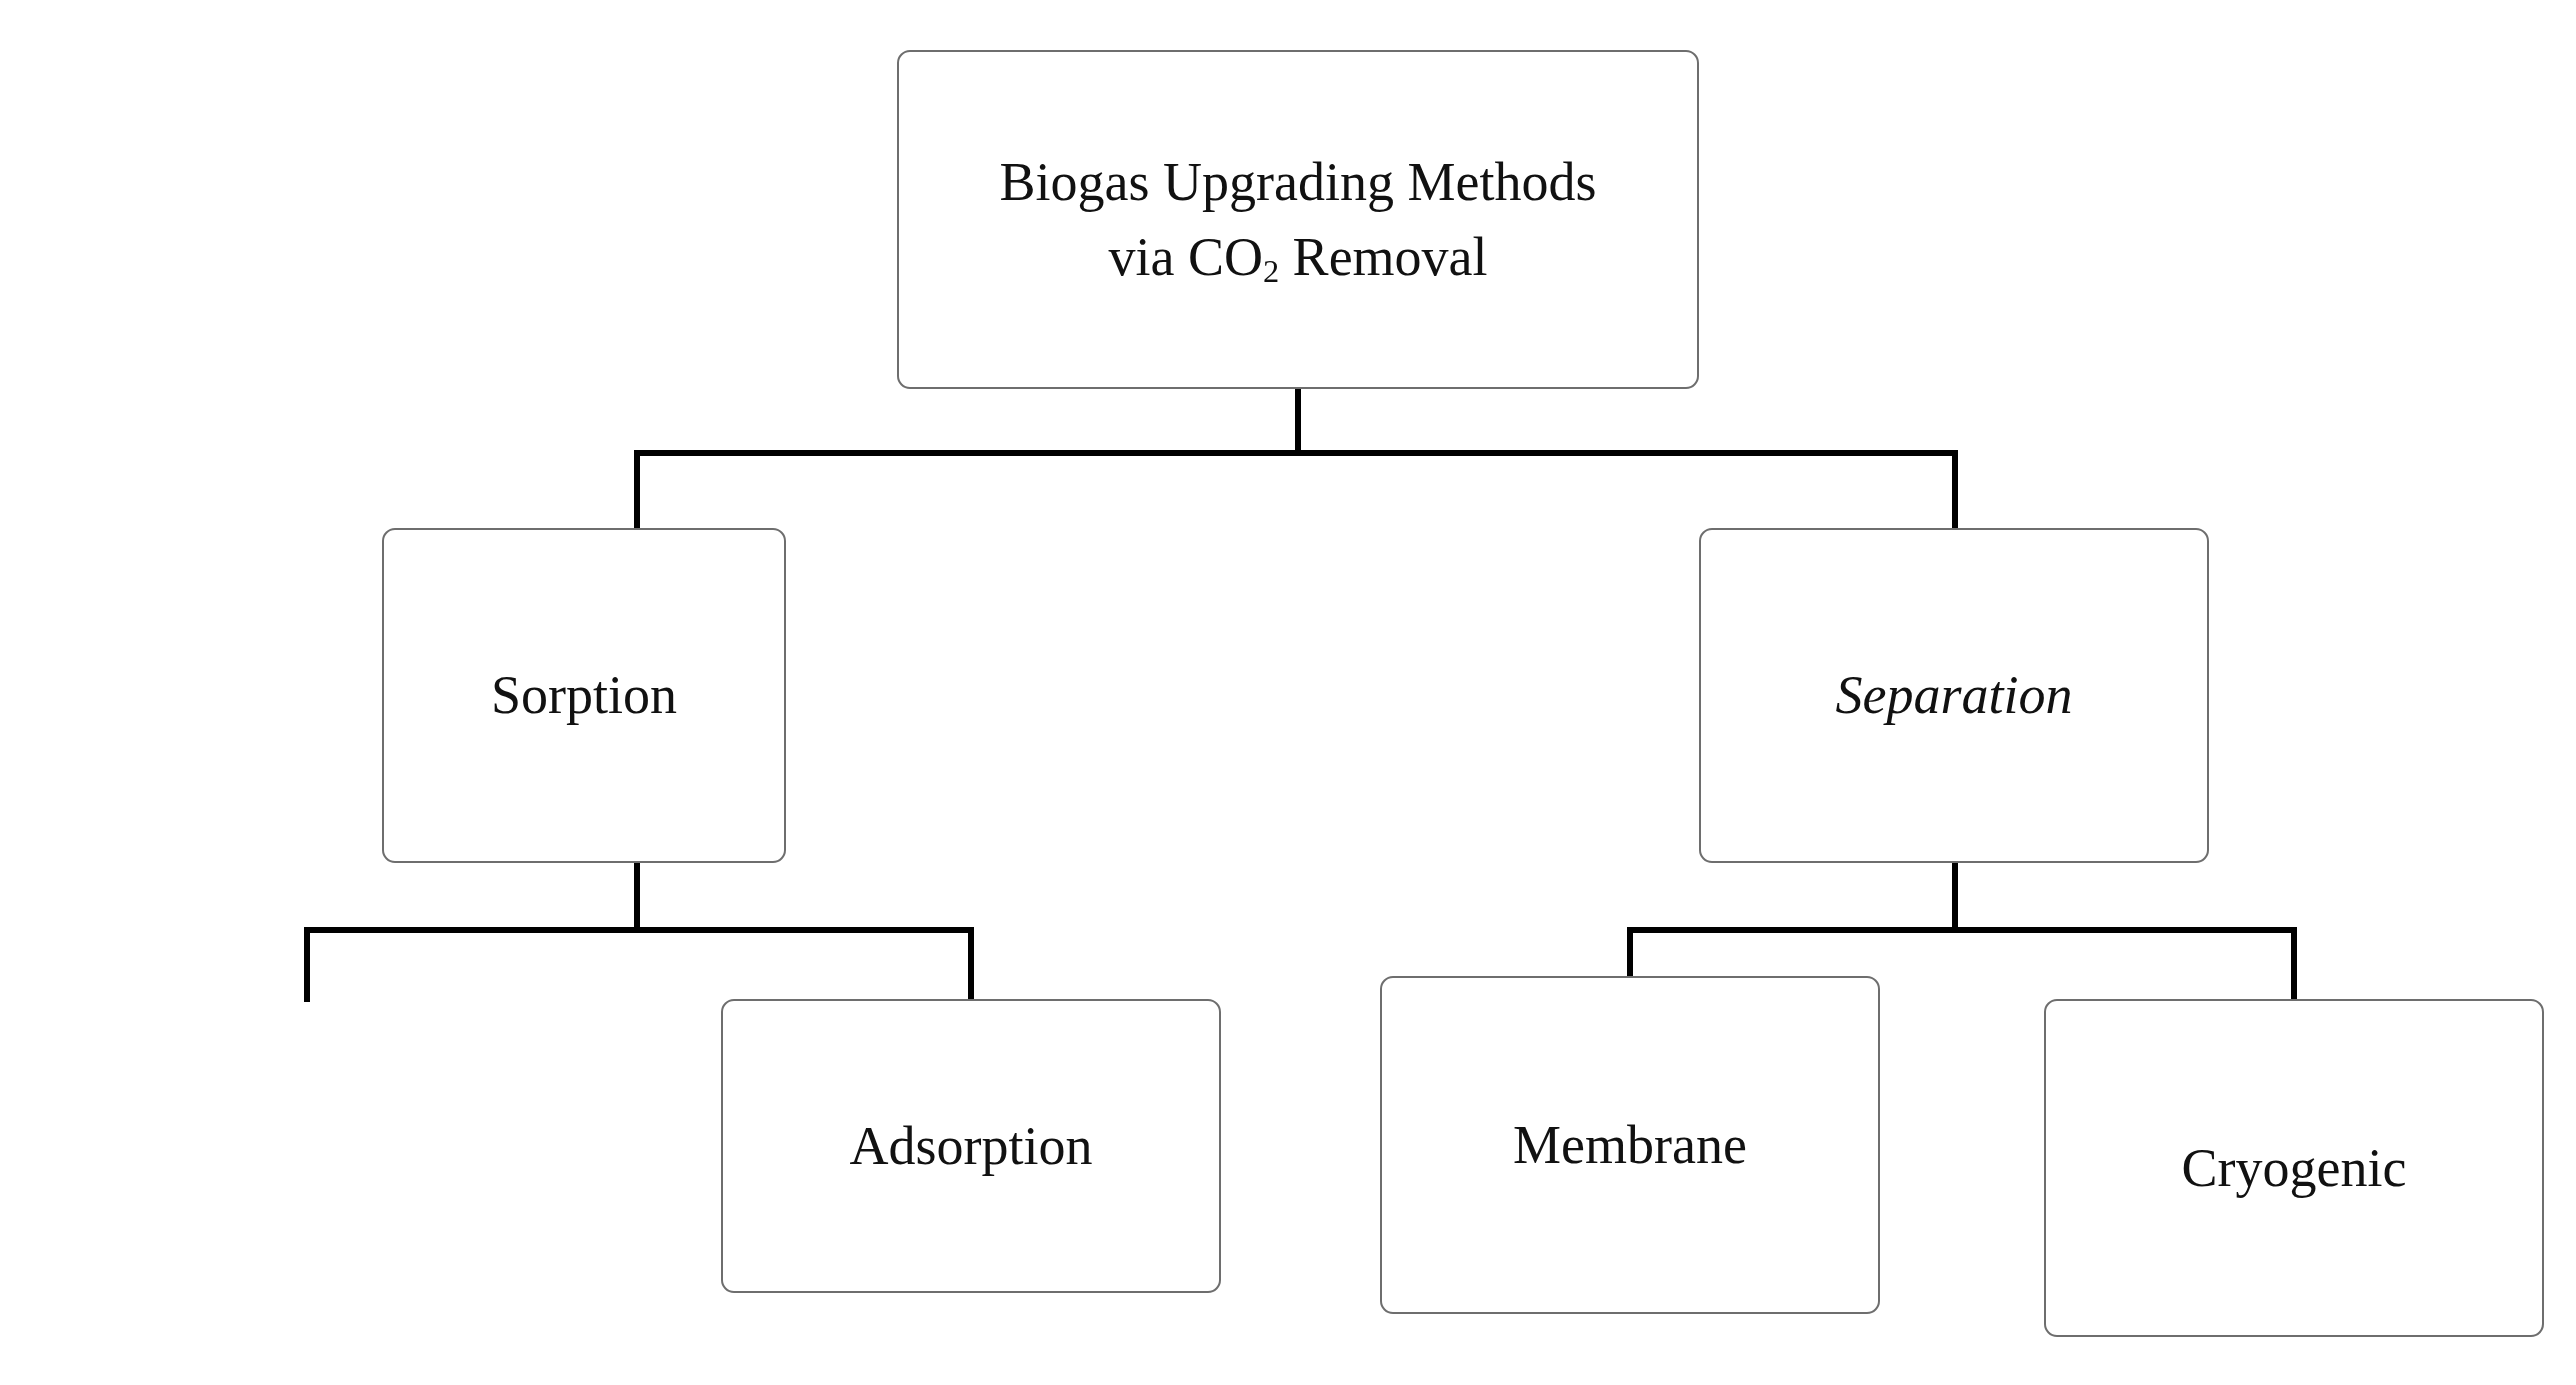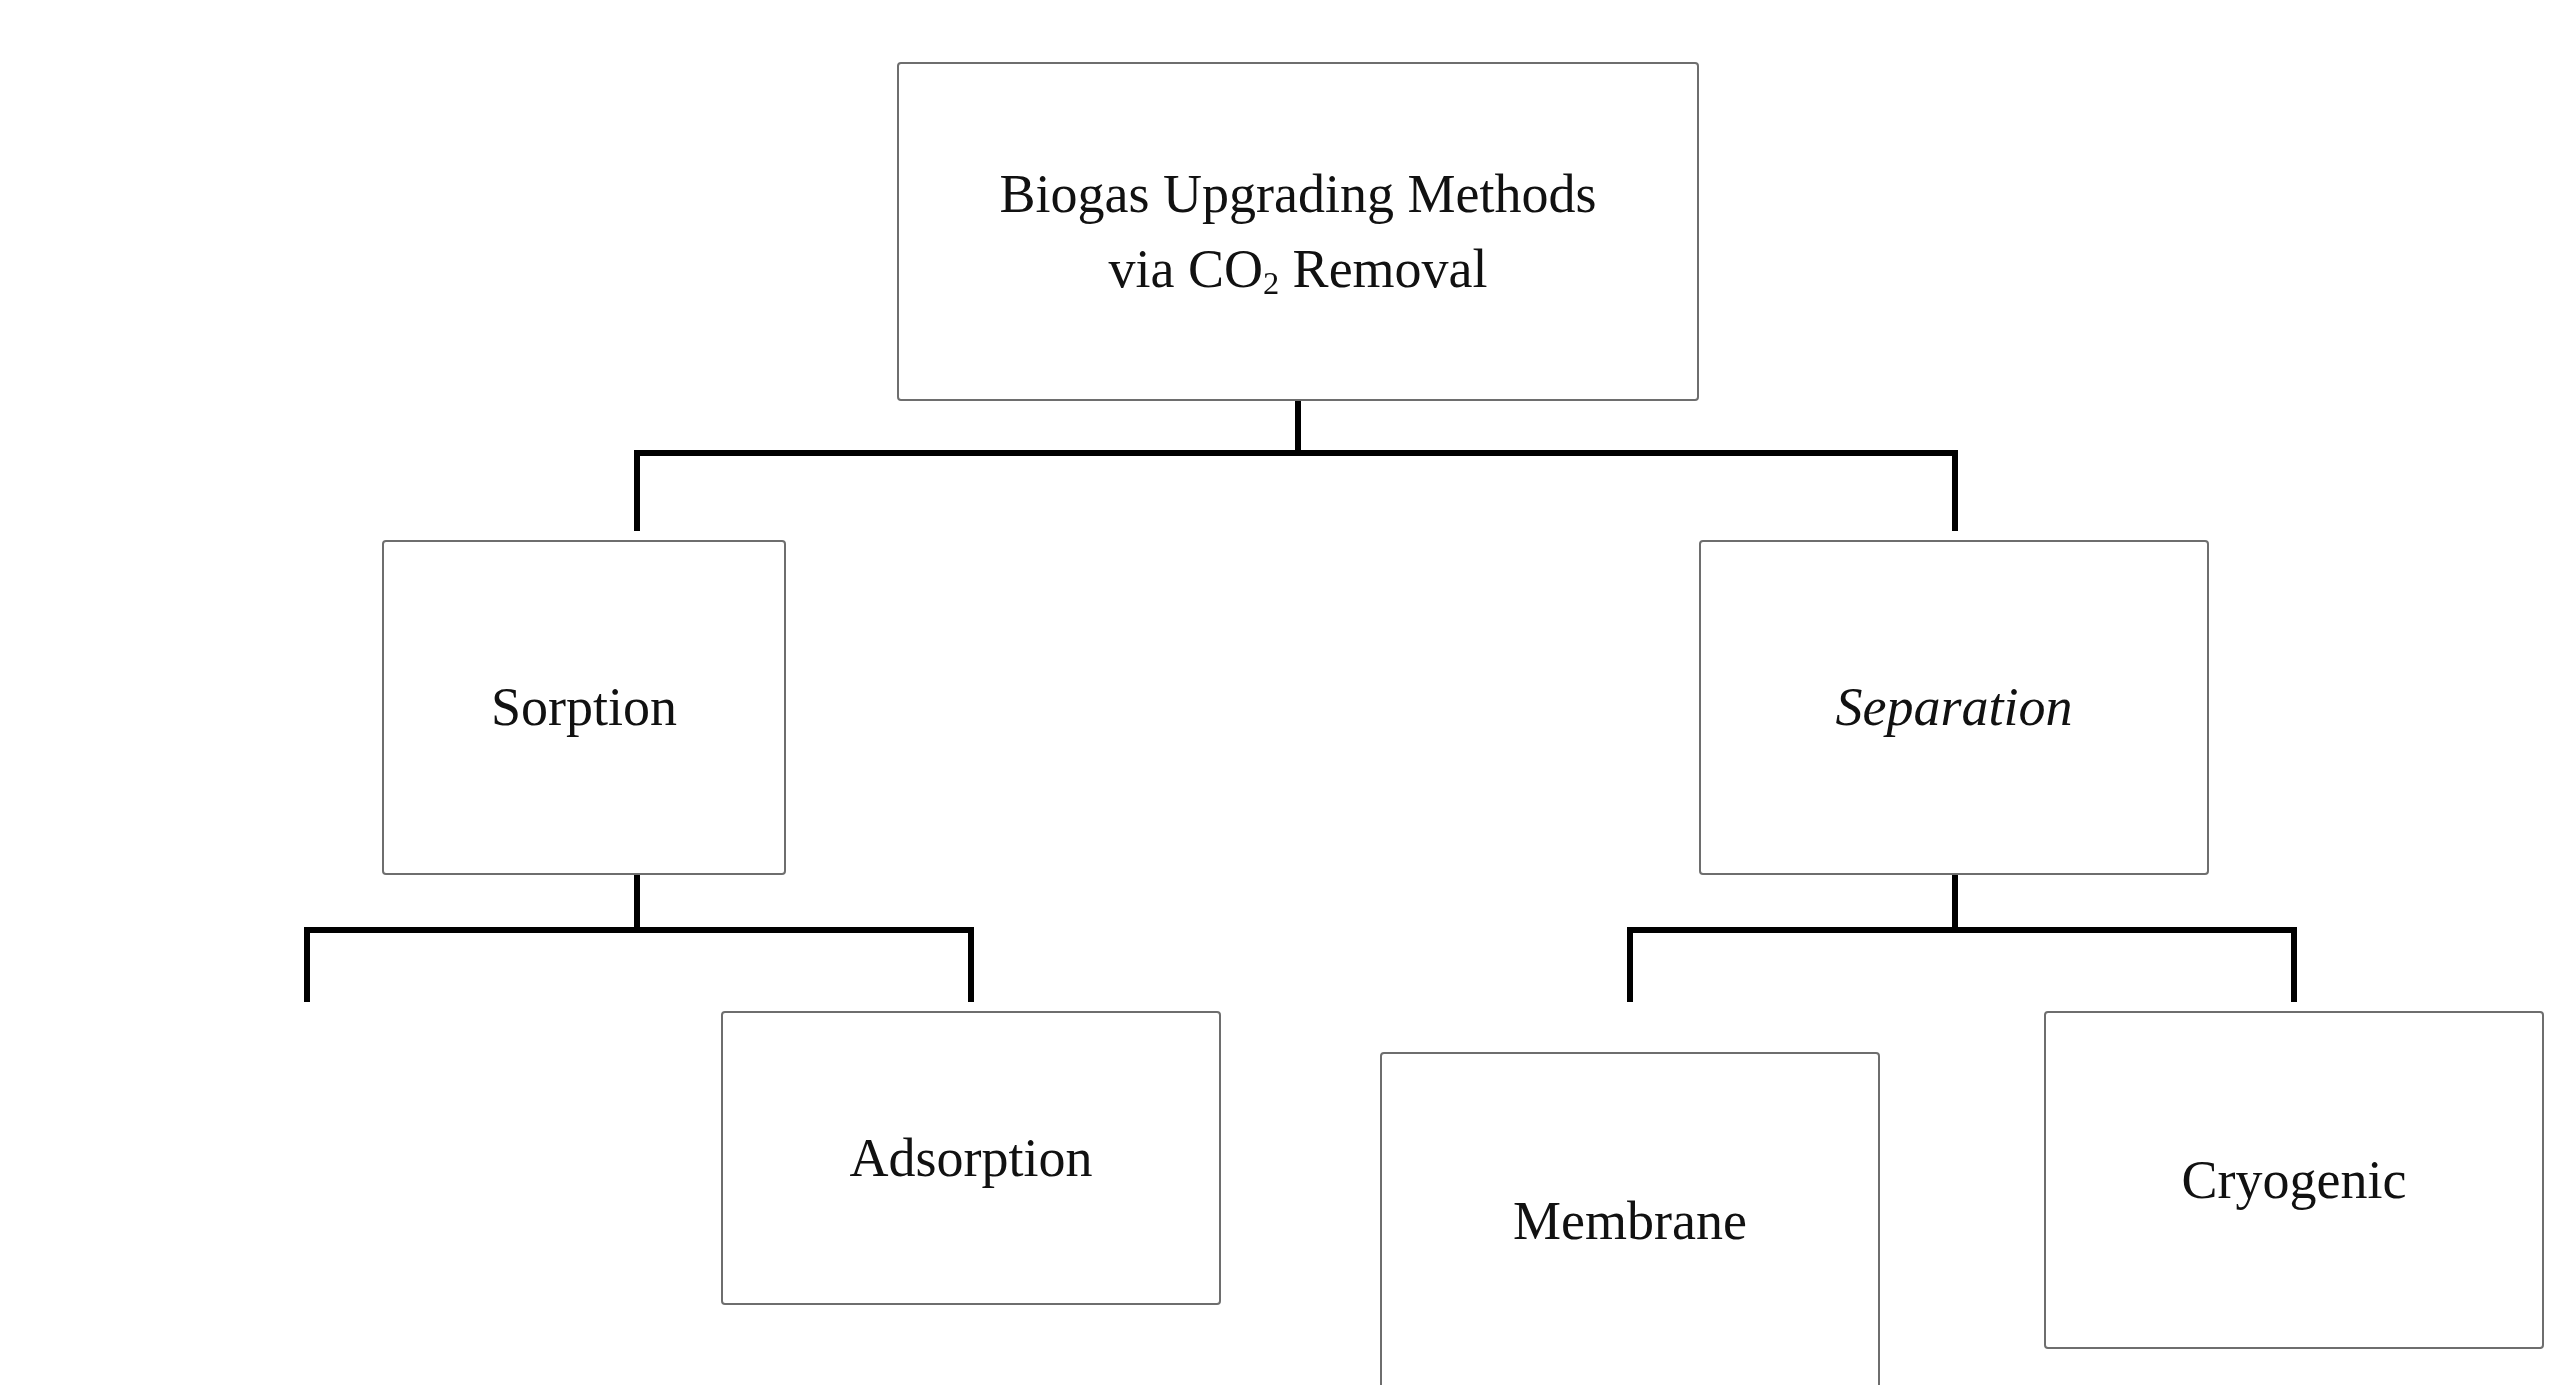--- a/index.html
+++ b/index.html
@@ -14,50 +14,49 @@
     background: var(--background, #ffffff);
     font-family: "Liberation Serif", "DejaVu Serif", serif;
     color: var(--text, #111111);
     overflow: hidden;
   }
   .node {
     position: absolute;
     box-sizing: border-box;
     background: var(--box-fill, #ffffff);
     border: 2.1px solid var(--box-border, #6e6e6e);
-    border-radius: 4px;
+    border-radius: 13px;
     display: flex;
     align-items: center;
     justify-content: center;
     text-align: center;
     font-size: 54px;
     line-height: 1.38;
     z-index: 2;
-    margin-top: 12px;
   }
   .node sub {
     font-size: 60%;
     line-height: 0;
     vertical-align: baseline;
     position: relative;
     top: 0.22em;
   }
   .conn {
     position: absolute;
     background: var(--connector, #000000);
     z-index: 1;
   }
 
   
   #node-root       { left: 897px; top: 50px;   width: 802px; height: 339px; }
   #node-sorption   { left: 382px;  top: 528px;  width: 404px;  height: 335px; }
   #node-separation { left: 1699px; top: 528px;  width: 510px;  height: 335px; font-style: italic; }
   #node-absorption { left: 57px;   top: 999px; width: 500px;  height: 338px; }
   #node-adsorption { left: 721px; top: 999px; width: 500px;  height: 294px; }
-  #node-membrane   { left: 1380px; top: 1040px; width: 500px;  height: 338px; }
+  #node-membrane   { left: 1380px; top: 976px; width: 500px;  height: 338px; }
   #node-cryogenic  { left: 2044px; top: 999px; width: 500px;  height: 338px; justify-content: center; }
 
   
   
   #conn-root-stem        { left: 1295px; top: 386px;  width: 5.6px;    height: 69px;  }
   #conn-l1-bar           { left: 634px;  top: 450px;  width: 1323px; height: 5.6px;   }
   #conn-sorption-drop    { left: 634px;  top: 450px;  width: 5.6px;    height: 81px; }
   #conn-separation-drop  { left: 1952px; top: 450px;  width: 5.6px;    height: 81px; }
   
   #conn-sorption-stem    { left: 634px;  top: 862px; width: 5.6px;    height: 67px;  }

